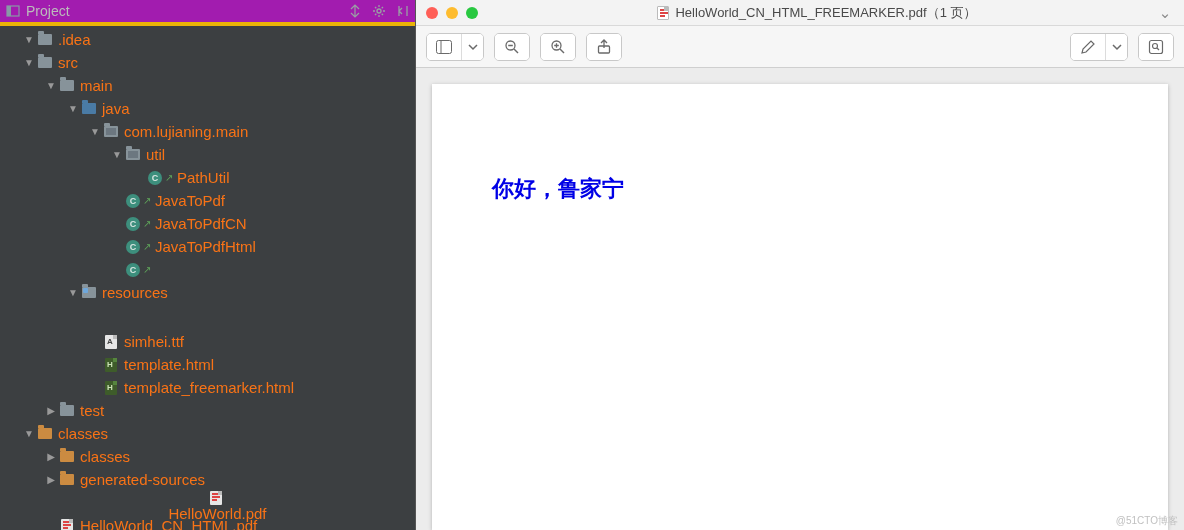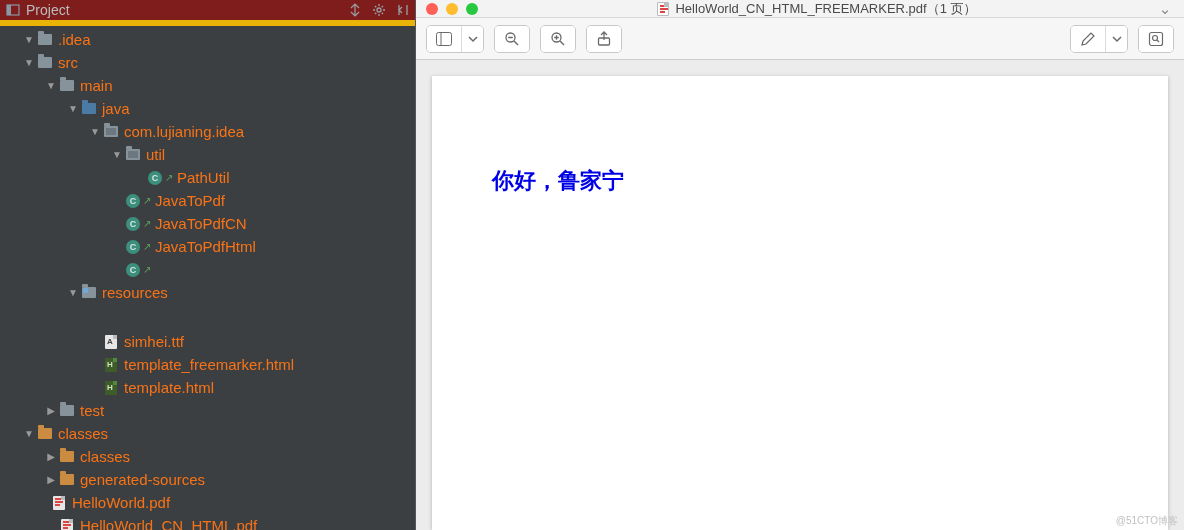--- a/index.html
+++ b/index.html
@@ -21,22 +21,22 @@
     color: #bbbbbb;
     display: flex;
     flex-direction: column;
     border-right: 1px solid #555;
   }
   .ide-header {
     height: 26px;
     display: flex;
     align-items: center;
     padding-left: 6px;
-    border-bottom: 6px solid #eab308;
-    background: #7f1d1d;
+    border-bottom: 4px solid #eab308;
+    background: #a21caf;
     font-size: 14px;
   }
   .ide-header .hdr-icon {
     width: 14px; height: 14px;
     margin-right: 6px;
     display: inline-flex;
   }
   .ide-header .spacer { flex: 1; }
   .ide-header .toolbar-btn {
     width: 24px; height: 24px;
@@ -119,21 +119,21 @@
 
   
   .viewer {
     flex: 1;
     height: 100%;
     display: flex;
     flex-direction: column;
     background: #ececec;
   }
   .viewer-titlebar {
-    height: 18px;
+    height: 26px;
     background: #f3f3f3;
     border-bottom: 1px solid #d9d9d9;
     display: flex;
     align-items: center;
     padding: 0 10px;
     gap: 40px;
   }
   .traffic { display:flex; gap:8px; }
   .tl { width:12px; height:12px; border-radius:50%; }
   .tl.red { background:#ff5f57; }
@@ -252,21 +252,21 @@
         <span class="icon">
           <span class="i-folder blue"></span>
         </span>
         <span class="label">java</span>
       </div>
       <div class="row" style="padding-left: 88px;">
         <span class="arrow">▼</span>
         <span class="icon">
           <span class="i-folder pkg"></span>
         </span>
-        <span class="label">com.lujianing.idea</span>
+        <span class="label">com.lujianing.main</span>
       </div>
       <div class="row" style="padding-left: 110px;">
         <span class="arrow">▼</span>
         <span class="icon">
           <span class="i-folder pkg"></span>
         </span>
         <span class="label">util</span>
       </div>
       <div class="row" style="padding-left: 132px;">
         <span class="arrow"></span>
@@ -319,28 +319,28 @@
         <span class="icon">
           <span class="i-file font"></span>
         </span>
         <span class="label">simhei.ttf</span>
       </div>
       <div class="row" style="padding-left: 88px;">
         <span class="arrow"></span>
         <span class="icon">
           <span class="i-file html"></span>
         </span>
+        <span class="label">template.html</span>
+      </div>
+      <div class="row" style="padding-left: 88px;">
+        <span class="arrow"></span>
+        <span class="icon">
+          <span class="i-file html"></span>
+        </span>
         <span class="label">template_freemarker.html</span>
-      </div>
-      <div class="row" style="padding-left: 88px;">
-        <span class="arrow"></span>
-        <span class="icon">
-          <span class="i-file html"></span>
-        </span>
-        <span class="label">template.html</span>
       </div>
       <div class="row" style="padding-left: 44px;">
         <span class="arrow">▶</span>
         <span class="icon">
           <span class="i-folder"></span>
         </span>
         <span class="label">test</span>
       </div>
       <div class="row" style="padding-left: 22px;">
         <span class="arrow">▼</span>
@@ -356,21 +356,21 @@
         </span>
         <span class="label">classes</span>
       </div>
       <div class="row" style="padding-left: 44px;">
         <span class="arrow">▶</span>
         <span class="icon">
           <span class="i-folder orange"></span>
         </span>
         <span class="label">generated-sources</span>
       </div>
-      <div class="row" style="padding-left: 36px;">
+      <div class="row" style="padding-left: 20px; flex-direction: column;">
         <span class="arrow"></span>
         <span class="icon">
           <span class="i-file pdf"></span>
         </span>
         <span class="label">HelloWorld.pdf</span>
       </div>
       <div class="row" style="padding-left: 44px;">
         <span class="arrow"></span>
         <span class="icon">
           <span class="i-file pdf"></span>

